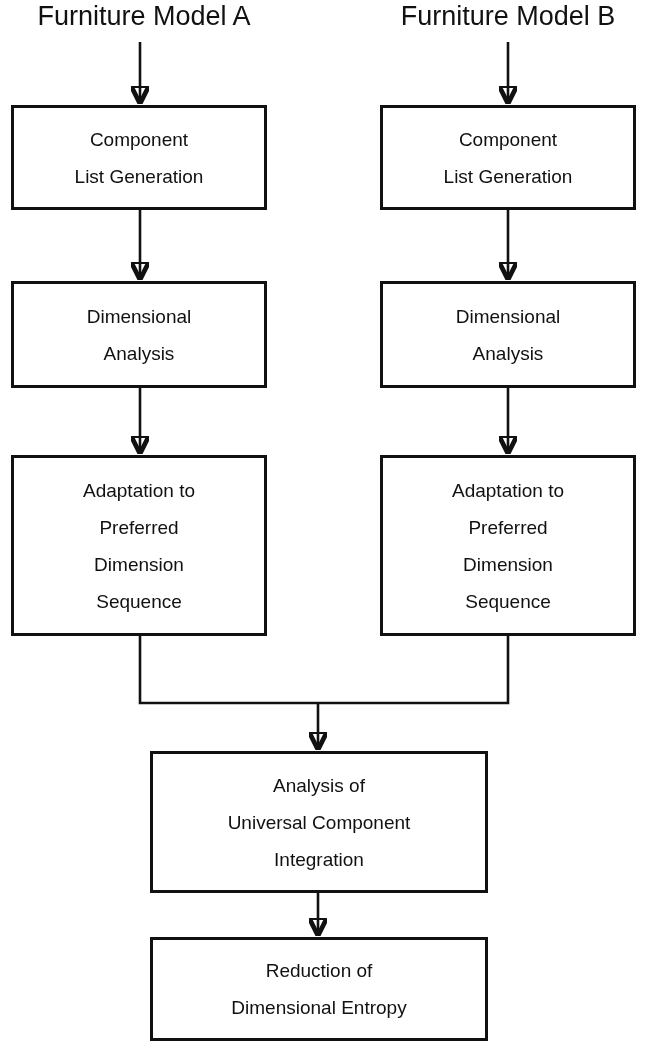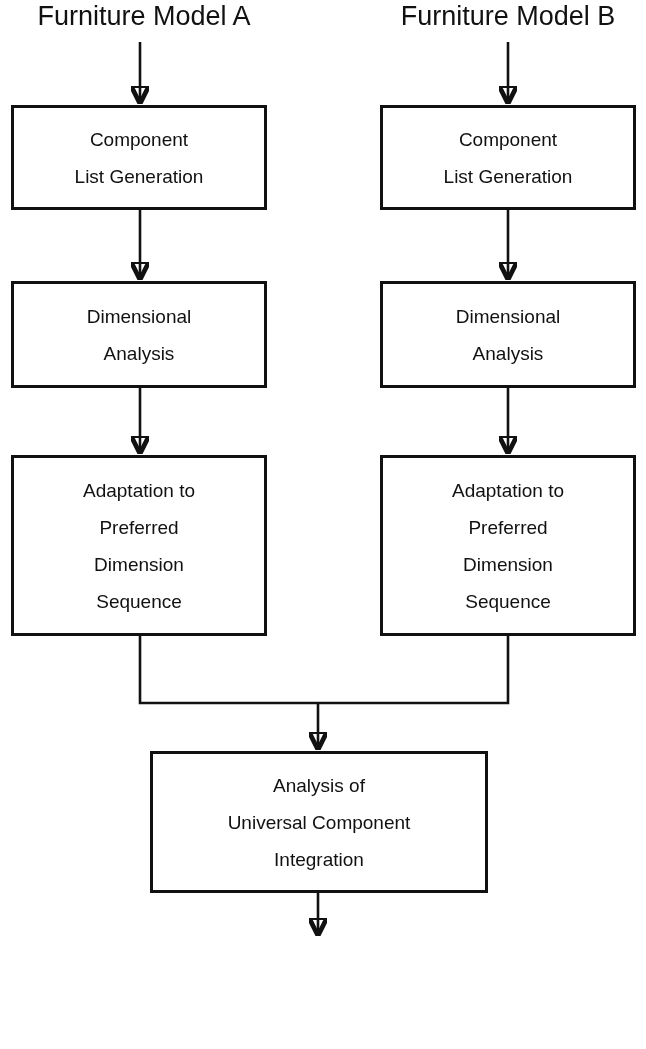--- a/index.html
+++ b/index.html
@@ -103,14 +103,16 @@
   <div class="flow-box" id="box-b2">Dimensional
 Analysis</div>
   <div class="flow-box" id="box-b3">Adaptation to
 Preferred
 Dimension
 Sequence</div>
 
   <div class="flow-box" id="box-m1">Analysis of
 Universal Component
 Integration</div>
+  <div class="flow-box" id="box-m2">Reduction of
+Dimensional Entropy</div>
 
 </div>
 
 </body></html>

